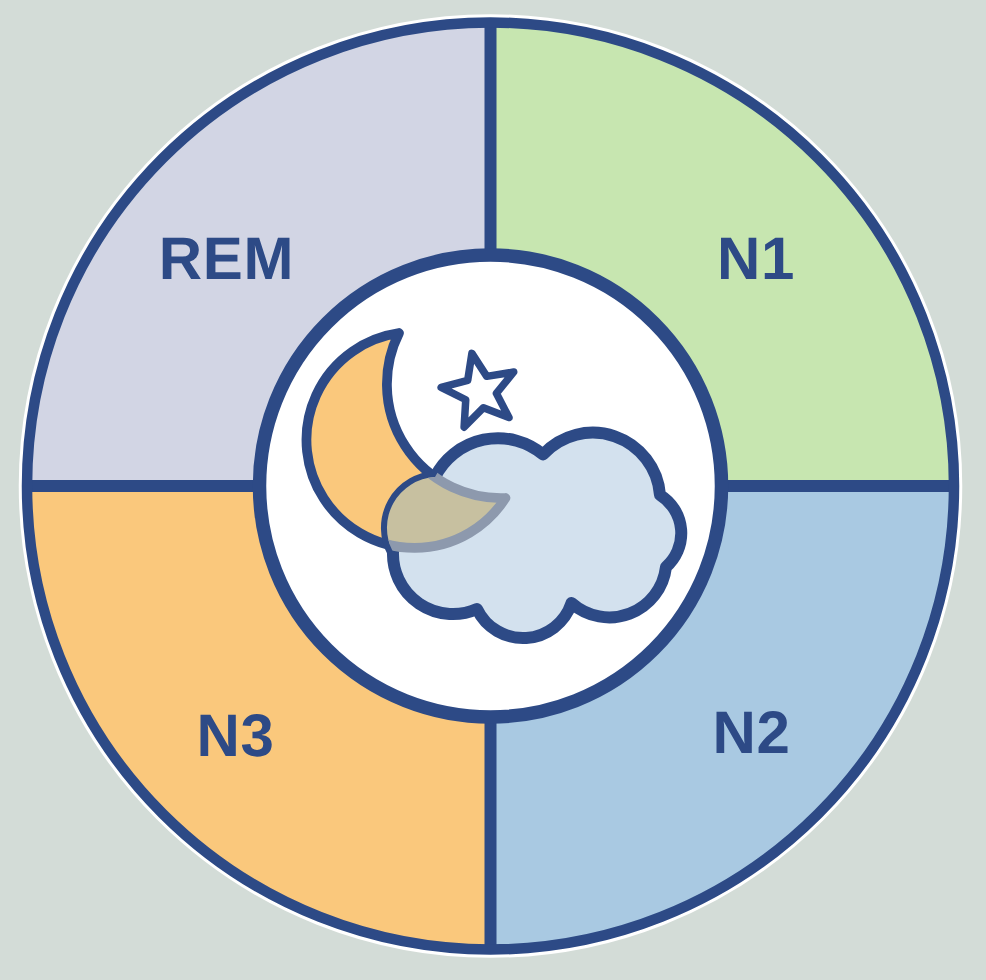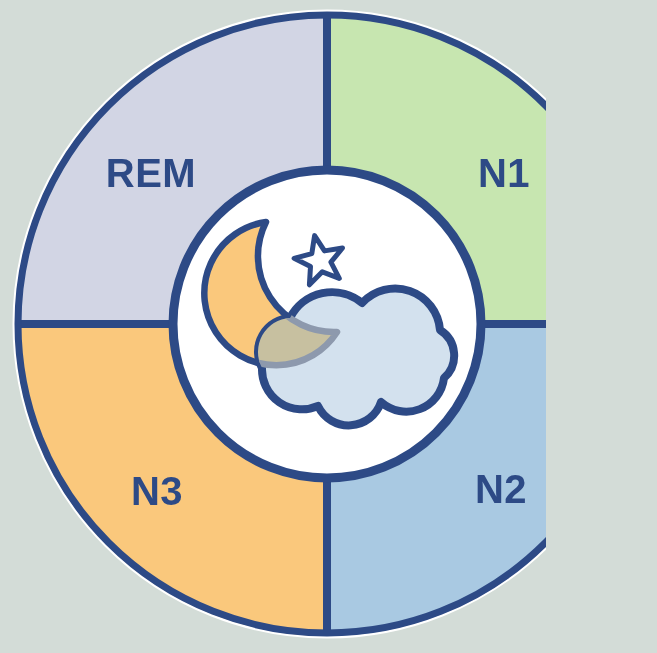--- a/index.html
+++ b/index.html
@@ -5,21 +5,21 @@
   html, body {
     margin: 0;
     padding: 0;
   }
   body {
     background: var(--background, #d3dcd7);
     font-family: "Liberation Sans", sans-serif;
   }
   .stage {
     position: relative;
-    width: 546px;
+    width: 657px;
     height: 653px;
     overflow: hidden;
   }
   svg { display: block; }
 
   .navy-stroke   { stroke: var(--outline, #2d4a86); }
   .shadow-stroke { stroke: var(--shadow-outline, #8d99ad); }
 
   .seg-label {
     font-family: "Liberation Sans", sans-serif;

